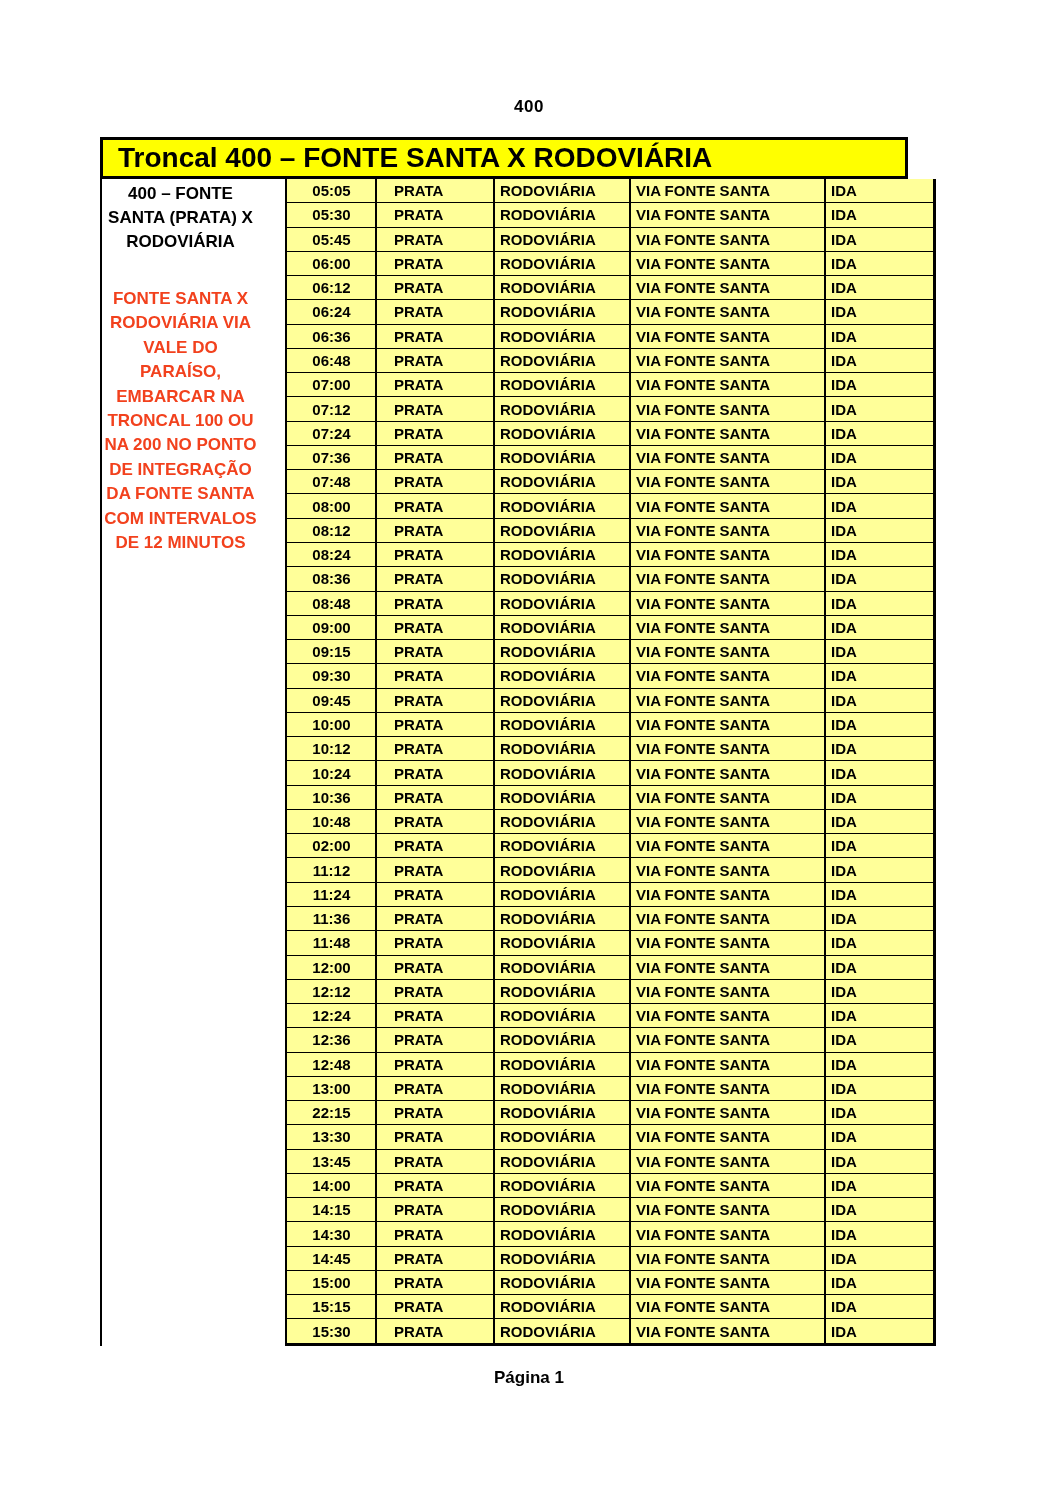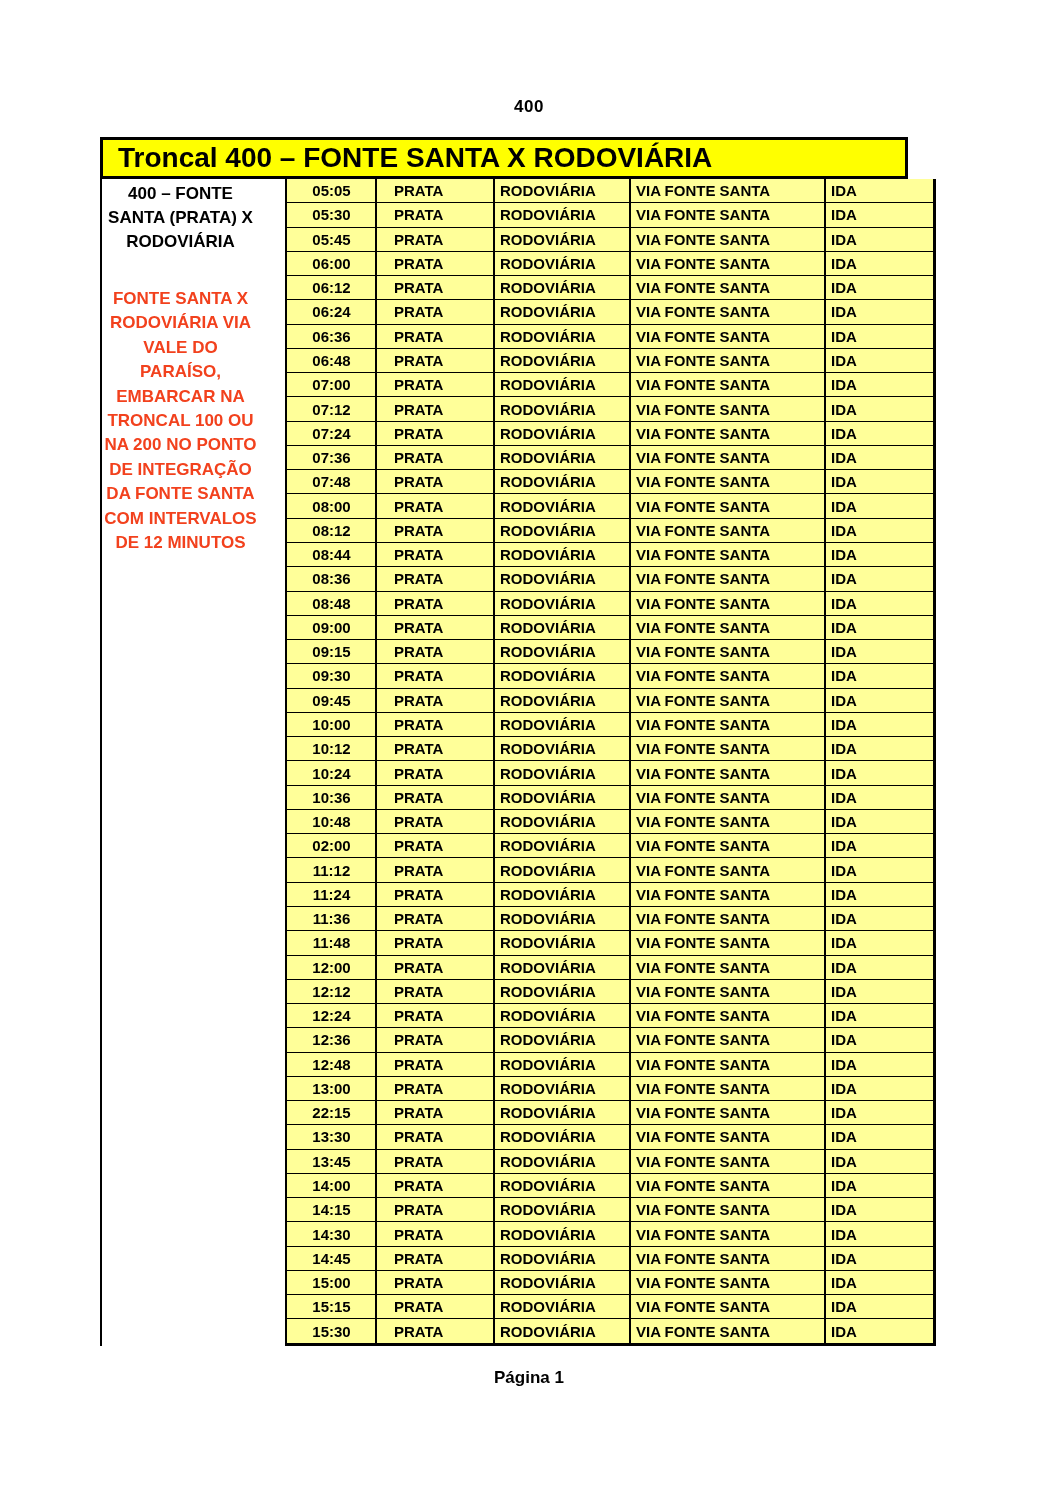--- a/index.html
+++ b/index.html
@@ -215,21 +215,21 @@
         <div class="cell c-dir">IDA</div>
       </div>
       <div class="row">
         <div class="cell c-time">08:12</div>
         <div class="cell c-origin">PRATA</div>
         <div class="cell c-dest">RODOVIÁRIA</div>
         <div class="cell c-via">VIA FONTE SANTA</div>
         <div class="cell c-dir">IDA</div>
       </div>
       <div class="row">
-        <div class="cell c-time">08:44</div>
+        <div class="cell c-time">08:24</div>
         <div class="cell c-origin">PRATA</div>
         <div class="cell c-dest">RODOVIÁRIA</div>
         <div class="cell c-via">VIA FONTE SANTA</div>
         <div class="cell c-dir">IDA</div>
       </div>
       <div class="row">
         <div class="cell c-time">08:36</div>
         <div class="cell c-origin">PRATA</div>
         <div class="cell c-dest">RODOVIÁRIA</div>
         <div class="cell c-via">VIA FONTE SANTA</div>

